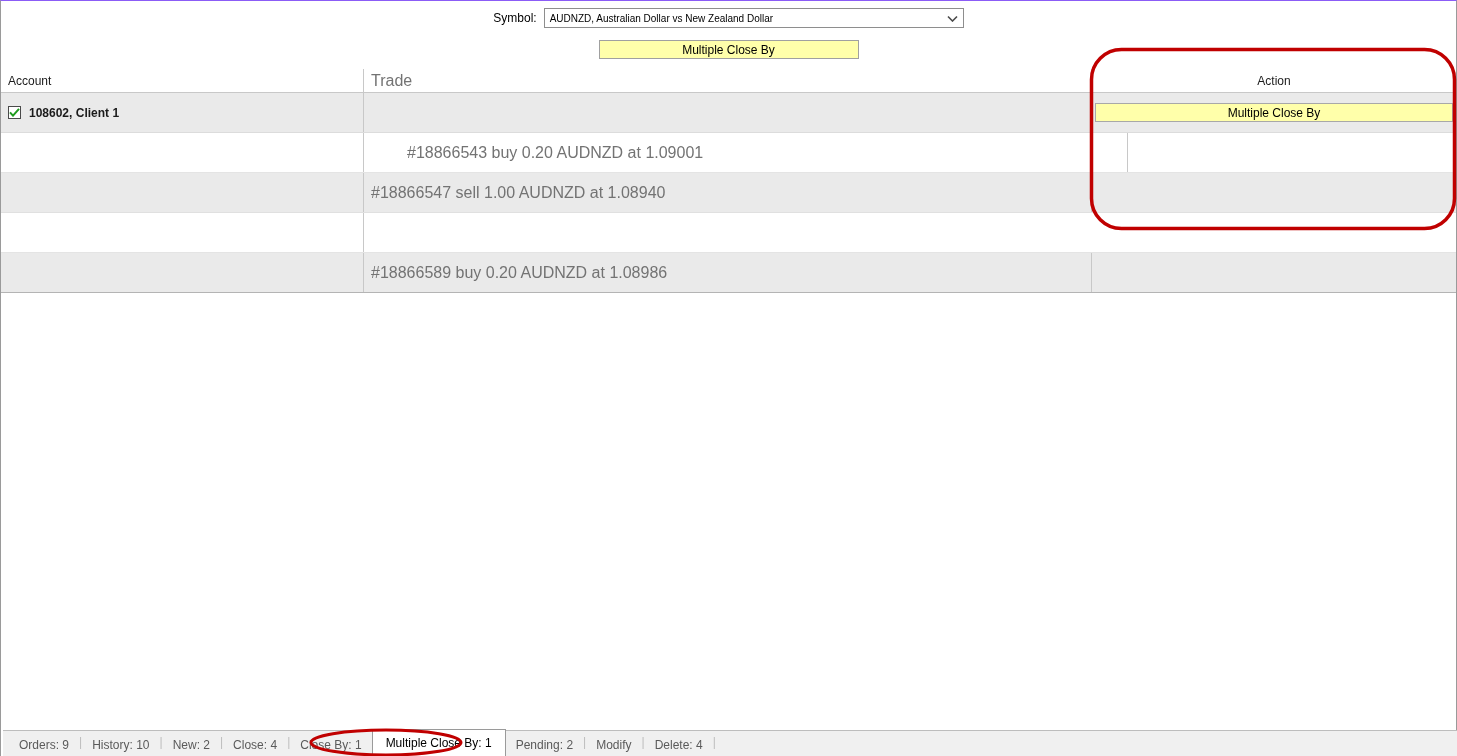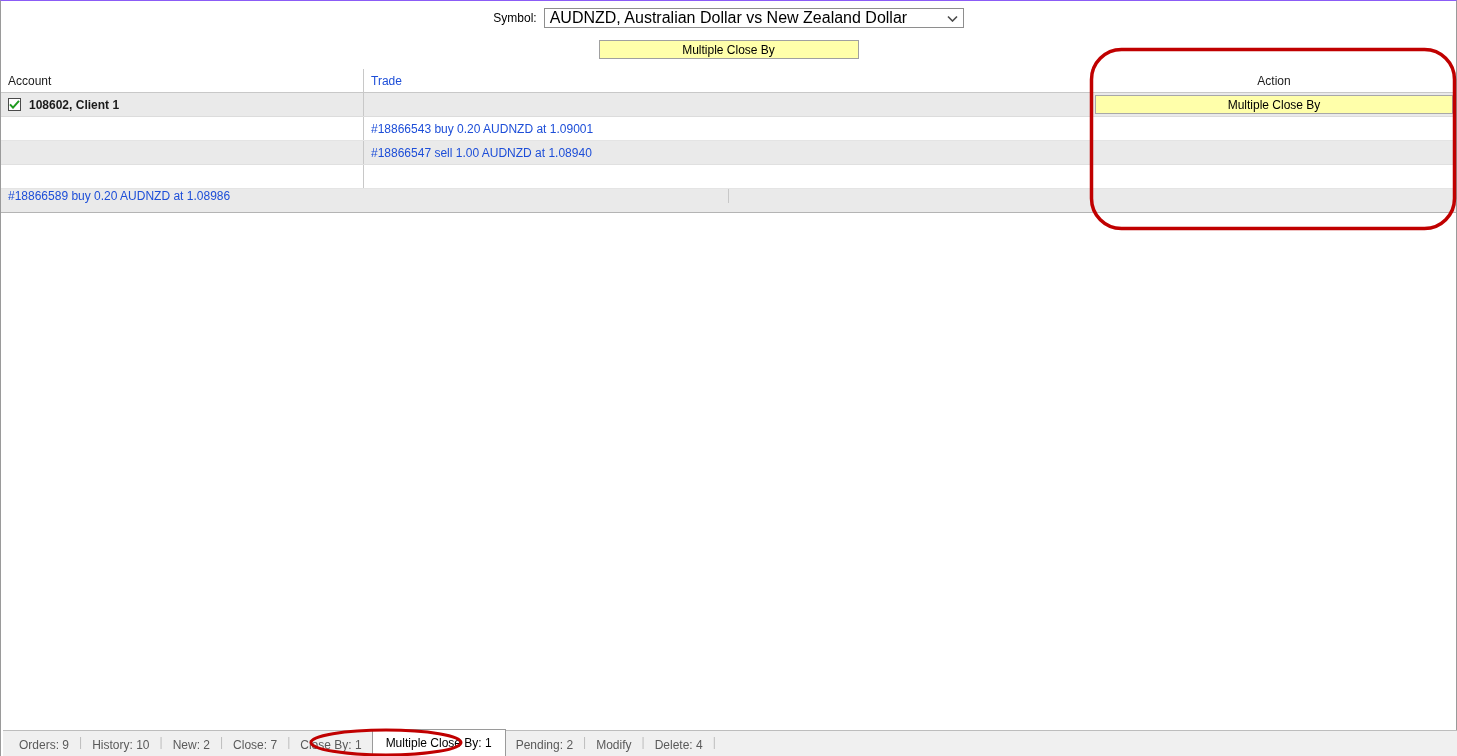--- a/index.html
+++ b/index.html
@@ -35,21 +35,21 @@
   }
   .symbol-select {
     position: relative;
     width: 420px; height: 20px;
     background: #ffffff;
     border: 1px solid #8e8e8e;
     display: flex;
     align-items: center;
   }
   .symbol-value {
-    font-size: 16px;
+    font-size: 10px;
     color: #000000;
     padding-left: 5px;
     white-space: nowrap;
     overflow: hidden;
   }
   .symbol-arrow {
     position: absolute;
     right: 0; top: 0;
     width: 21px; height: 18px;
     display: flex;
@@ -79,54 +79,54 @@
   }
 
   
   .table {
     position: absolute;
     left: 0; top: 68px;
     width: 1455px;
   }
   .row {
     display: flex;
-    height: 24px;
+    height: 40px;
     align-items: stretch;
   }
   .row.header {
     height: 24px;
     background: #ffffff;
     border-bottom: 1px solid #c8c8c8;
   }
   .row.account-row {
     background: #eaeaea;
     border-bottom: 1px solid #dcdcdc;
   }
-  .row.stripe-light { background: #ffffff; border-bottom: 1px solid #e4e4e4; }
+  .row.stripe-light { background: #ffffff; border-bottom: 1px solid #e4e4e4; gap: 36px; }
   .row.stripe-dark  { background: #eaeaea; border-bottom: 1px solid #e0e0e0; }
-  .row.last { border-bottom: 1px solid #b4b4b4; flex-direction: column; }
+  .row.last { border-bottom: 1px solid #b4b4b4; }
 
   .cell-account {
     width: 363px;
     border-right: 1px solid #c8c8c8;
     display: flex;
     align-items: center;
     padding-left: 7px;
     font-size: 12px;
     color: #1b1b1b;
     text-align: right;
   }
   .cell-trade {
     width: 728px;
     border-right: 1px solid #c8c8c8;
     display: flex;
     align-items: center;
     padding-left: 7px;
-    font-size: 12px;
-    color: #1d4ed8;
+    font-size: 16px;
+    color: #737373;
   }
   .cell-action {
     flex: 1;
     display: flex;
     align-items: center;
     justify-content: center;
     font-size: 12px;
     color: #1b1b1b;
     padding: 0 3px;
   }
@@ -293,21 +293,21 @@
     </svg>
   </div>
 
   <div class="tabbar">
     <div class="tab">Orders: 9</div>
     <span class="tab-sep">|</span>
     <div class="tab">History: 10</div>
     <span class="tab-sep">|</span>
     <div class="tab">New: 2</div>
     <span class="tab-sep">|</span>
-    <div class="tab">Close: 7</div>
+    <div class="tab">Close: 4</div>
     <span class="tab-sep">|</span>
     <div class="tab">Close By: 1</div>
     <div class="tab active">Multiple Close By: 1</div>
     <div class="tab">Pending: 2</div>
     <span class="tab-sep">|</span>
     <div class="tab">Modify</div>
     <span class="tab-sep">|</span>
     <div class="tab">Delete: 4</div>
     <span class="tab-sep">|</span>
   </div>

